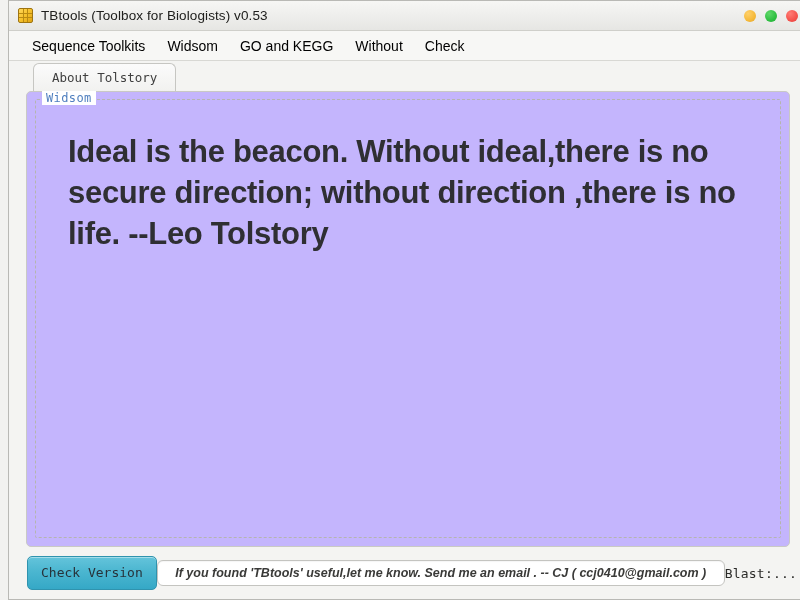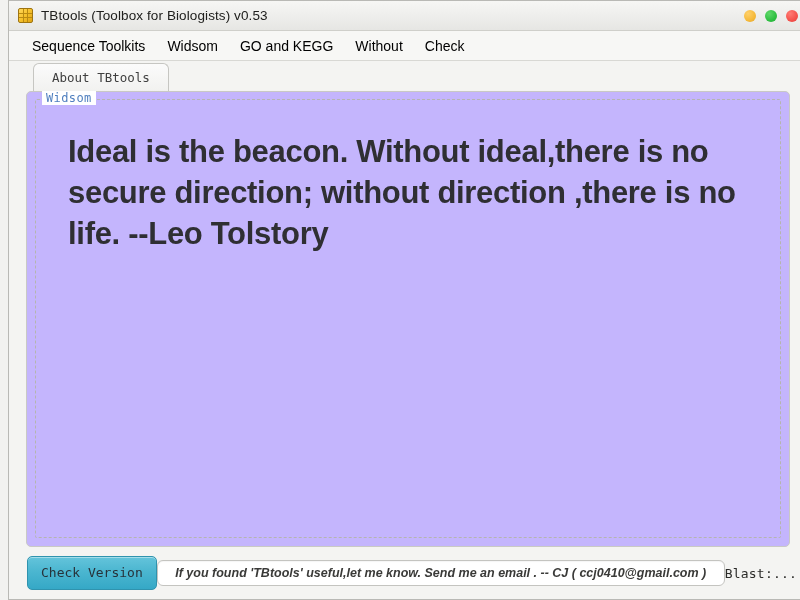--- a/index.html
+++ b/index.html
@@ -231,21 +231,21 @@
 
   <div id="menubar">
     <div class="menu-item">Sequence Toolkits</div>
     <div class="menu-item">Widsom</div>
     <div class="menu-item">GO and KEGG</div>
     <div class="menu-item">Without</div>
     <div class="menu-item">Check</div>
   </div>
 
   <div id="tabstrip">
-    <div id="tab-about">About TBtools</div>
+    <div id="tab-about">About Tolstory</div>
   </div>
 
   <div id="content-area">
     <div id="panel">
       <div id="group">
         <span id="group-label">Widsom</span>
         <p id="quote">Ideal is the beacon. Without ideal,there is no secure direction; without direction ,there is no life. --Leo Tolstory</p>
       </div>
     </div>
   </div>

